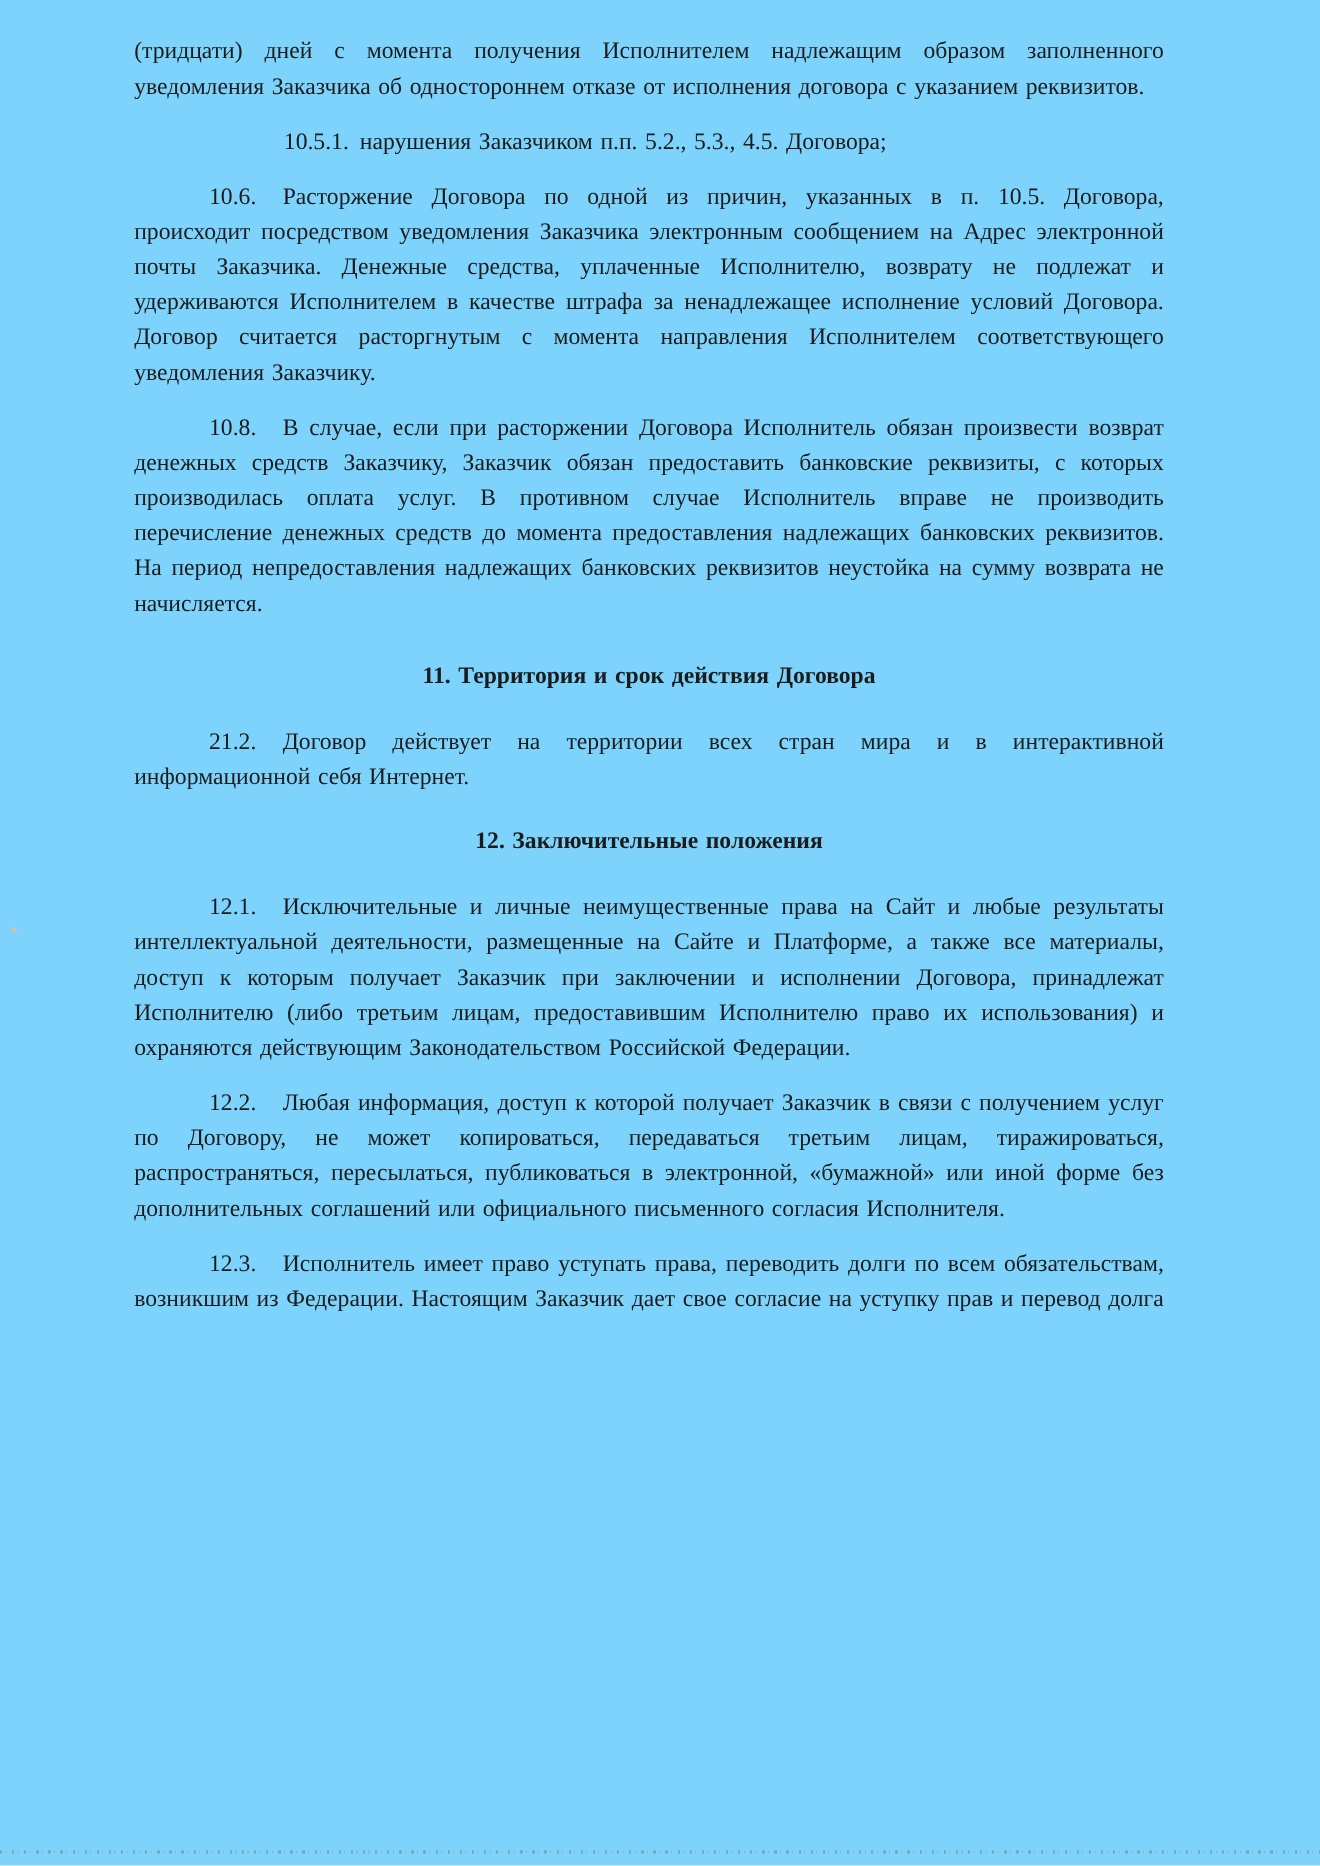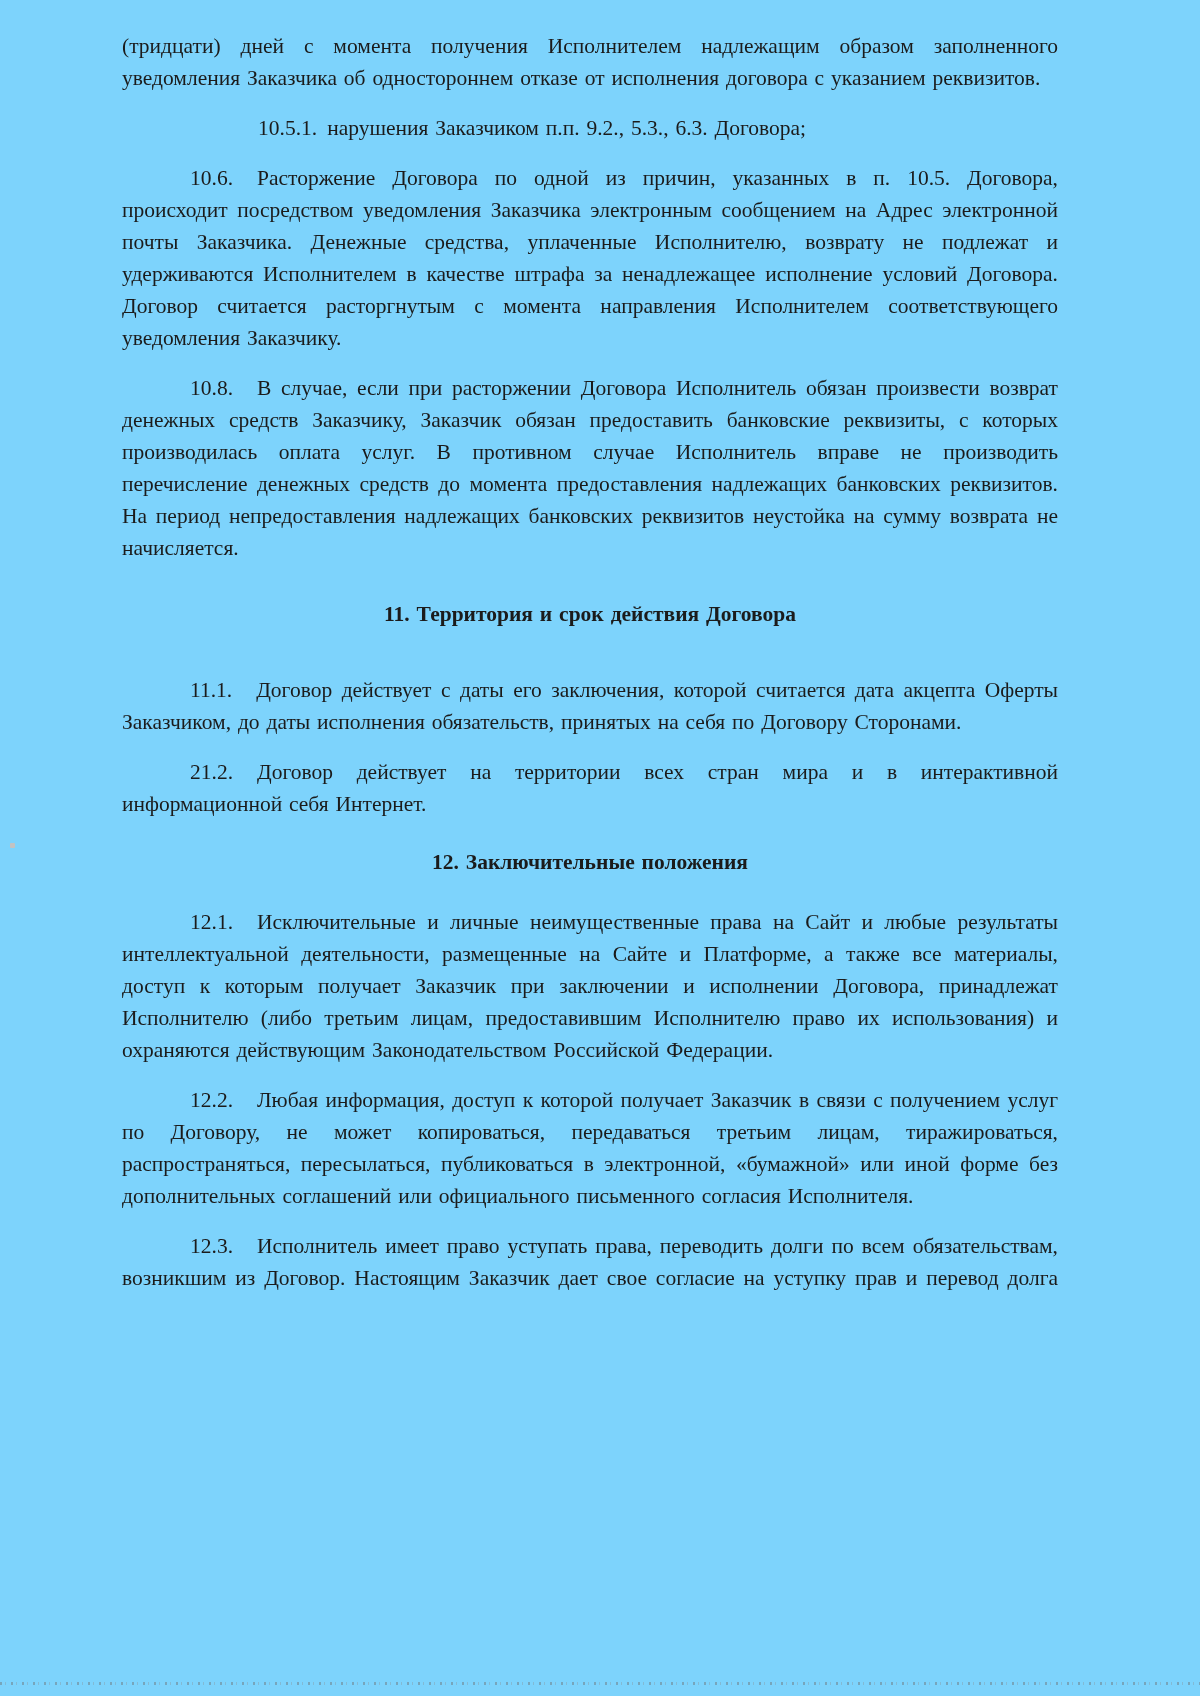--- a/index.html
+++ b/index.html
@@ -37,21 +37,21 @@
   .num { white-space: pre; text-align: right; }
   .num.gw { padding-right: 24px; }
   .num.gs { padding-right: 10px; }
   h2.sect {
     font-size: 21.5px;
     line-height: 32px;
     font-weight: bold;
     text-align: center;
     margin: 0 0 18px 0;
   }
-  h2.sect.s11 { margin-top: 34px; margin-bottom: 44px; }
+  h2.sect.s11 { margin-top: 34px; margin-bottom: 28px; }
   h2.sect.s12 { margin-top: 26px; margin-bottom: 28px; }
   .scan-speck {
     position: absolute;
     left: 10px;
     top: 843px;
     width: 5px;
     height: 5px;
     background: #c2c2c2;
     border-radius: 1px;
   }
@@ -72,39 +72,38 @@
 </style>
 </head>
 <body>
 
 <div class="page">
   <div class="content">
 
     <p class="para cont">(тридцати) дней с момента получения Исполнителем надлежащим образом заполненного уведомления Заказчика об одностороннем отказе от исполнения договора с указанием реквизитов.</p>
 
 
-    <p class="para sub"><span class="num gs">10.5.1.</span><span>нарушения Заказчиком п.п. 9.2., 5.3., 6.3. Договора;</span></p>
+    <p class="para sub"><span class="num gs">10.5.1.</span><span>нарушения Заказчиком п.п. 5.2., 5.3., 4.5. Договора;</span></p>
 
 
     <p class="para ind"><span class="num gw">10.6.</span><span>Расторжение Договора по одной из причин, указанных в п. 10.5. Договора, происходит посредством уведомления Заказчика электронным сообщением на Адрес электронной почты Заказчика. Денежные средства, уплаченные Исполнителю, возврату не подлежат и удерживаются Исполнителем в качестве штрафа за ненадлежащее исполнение условий Договора. Договор считается расторгнутым с момента направления Исполнителем соответствующего уведомления Заказчику.</span></p>
 
 
     <p class="para ind"><span class="num gw">10.8.</span><span>В случае, если при расторжении Договора Исполнитель обязан произвести возврат денежных средств Заказчику,  Заказчик обязан предоставить банковские реквизиты, с которых производилась оплата услуг. В противном случае Исполнитель вправе не производить перечисление денежных средств до момента предоставления надлежащих банковских реквизитов. На период непредоставления надлежащих банковских реквизитов неустойка на сумму возврата не начисляется.</span></p>
 
     <h2 class="sect s11">11. Территория и срок действия Договора</h2>
 
-    <p class="para ind"><span class="num gw">11.1.</span><span>Договор действует с даты его заключения, которой считается дата акцепта Оферты Заказчиком, до даты исполнения обязательств, принятых на себя по Договору Сторонами.</span></p>
 
     <p class="para ind"><span class="num gw">21.2.</span><span>Договор действует на территории всех стран мира и в интерактивной информационной себя Интернет.</span></p>
 
     <h2 class="sect s12">12.  Заключительные положения</h2>
 
     <p class="para ind"><span class="num gw">12.1.</span><span>Исключительные и личные неимущественные права на Сайт и любые результаты интеллектуальной деятельности, размещенные на Сайте и Платформе, а также все материалы, доступ к которым получает Заказчик при заключении и исполнении Договора, принадлежат Исполнителю (либо третьим лицам, предоставившим Исполнителю право их использования) и охраняются действующим Законодательством Российской Федерации.</span></p>
 
     <p class="para ind"><span class="num gw">12.2.</span><span>Любая информация, доступ к которой получает Заказчик в связи с получением услуг по Договору, не может копироваться, передаваться третьим лицам, тиражироваться, распространяться, пересылаться, публиковаться в электронной, «бумажной» или иной форме без дополнительных соглашений или официального письменного согласия Исполнителя.</span></p>
 
-    <p class="para ind last-just"><span class="num gw">12.3.</span><span>Исполнитель имеет право уступать права, переводить долги по всем обязательствам, возникшим из Договор.  Настоящим Заказчик дает свое согласие на уступку прав и перевод долга</span></p>
+    <p class="para ind last-just"><span class="num gw">12.3.</span><span>Исполнитель имеет право уступать права, переводить долги по всем обязательствам, возникшим из Федерации.  Настоящим Заказчик дает свое согласие на уступку прав и перевод долга</span></p>
 
   </div>
 
   <div class="scan-speck"></div>
   <div class="scan-edge-line"></div>
 </div>
 
 </body></html>

